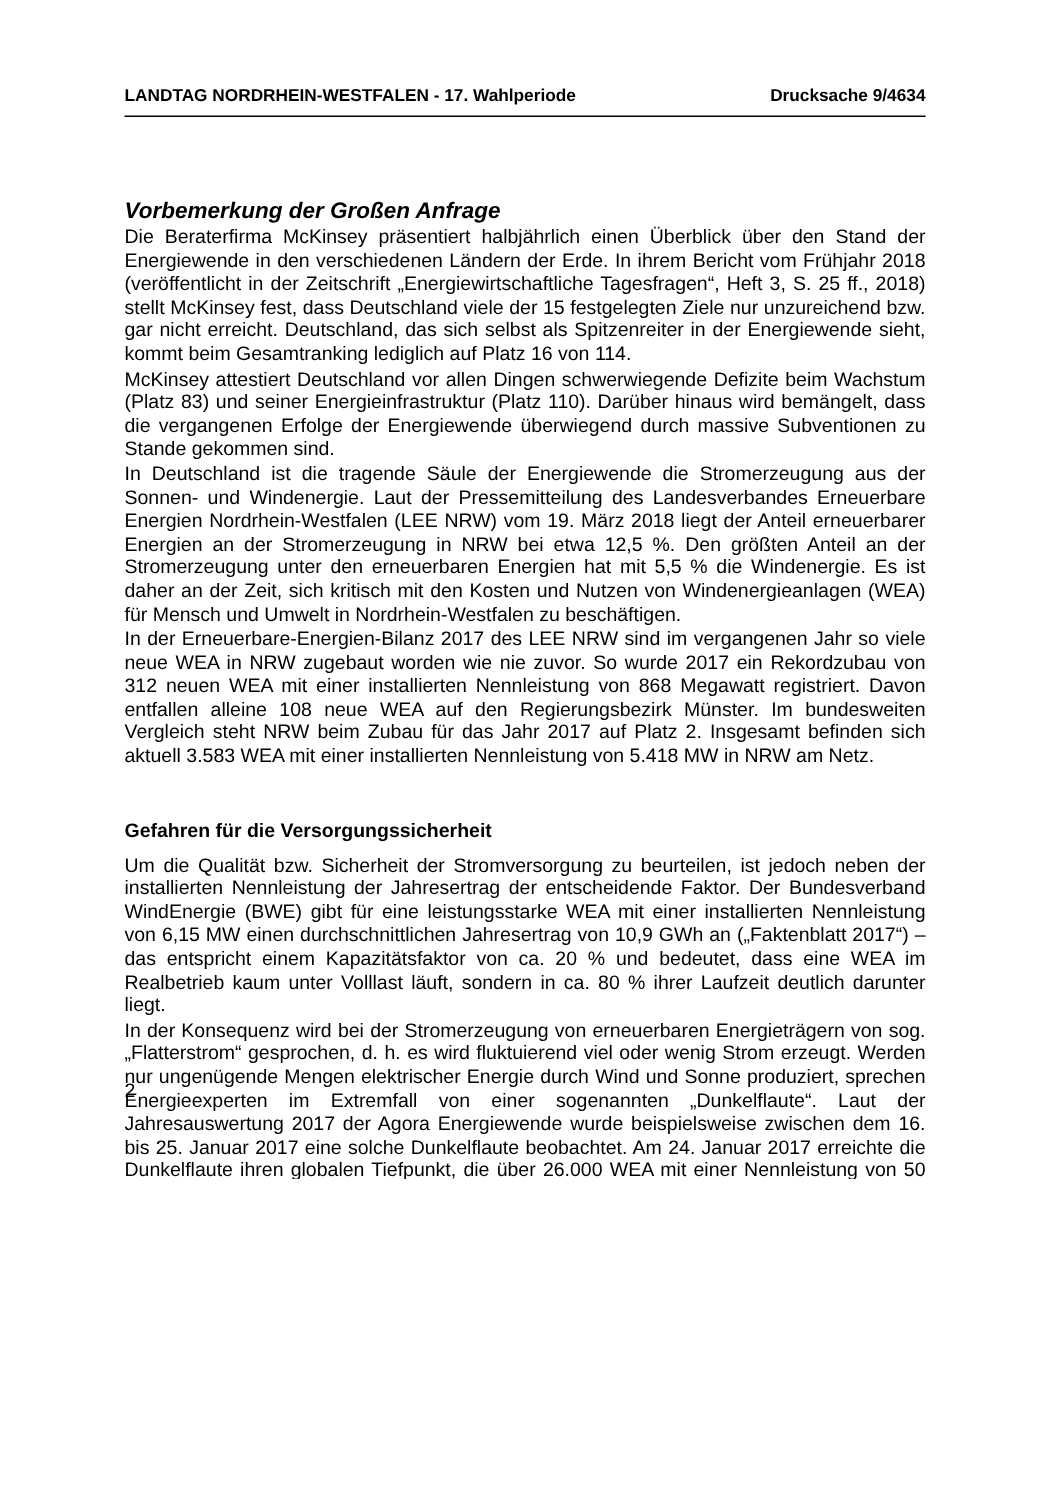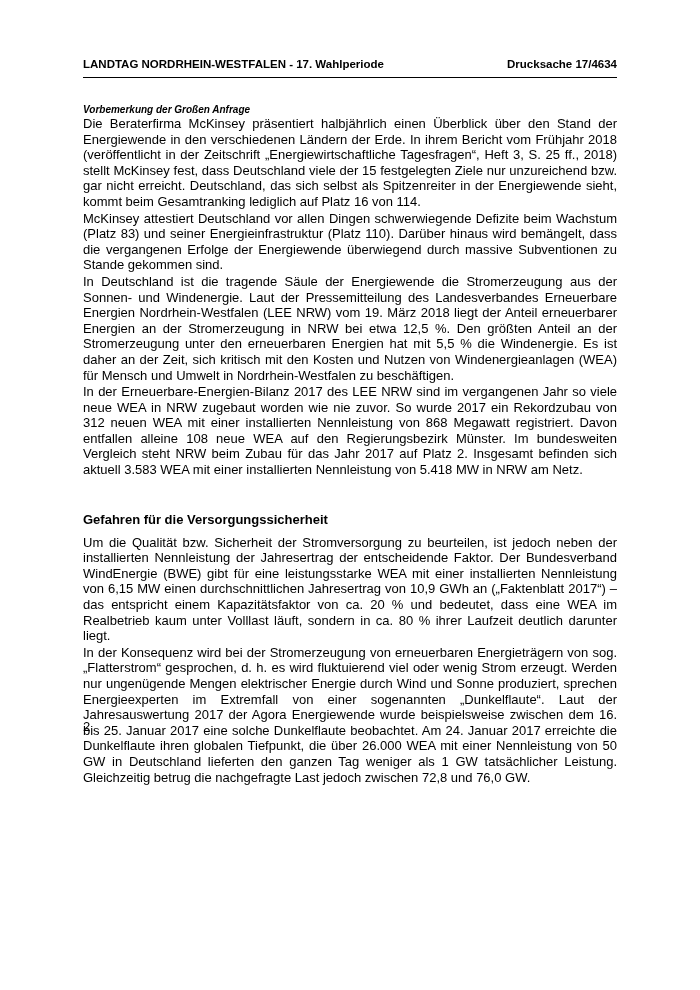--- a/index.html
+++ b/index.html
@@ -21,22 +21,22 @@
   .doc-header {
     display: flex;
     justify-content: space-between;
     align-items: flex-end;
     font-size: 11.5px;
     font-weight: bold;
     padding-bottom: 7px;
     border-bottom: 1.5px solid #000000;
   }
   .preface-title {
-    margin-top: 26px;
-    font-size: 10px;
+    margin-top: 54px;
+    font-size: 15px;
     font-weight: bold;
     font-style: italic;
   }
   .section-heading {
     margin-top: 26px;
     font-size: 13px;
     font-weight: bold;
   }
   .section-heading.first {
     margin-top: 36px;
@@ -60,21 +60,21 @@
     font-size: 13px;
   }
 </style>
 </head>
 <body>
 
 <div class="page">
 
   <div class="doc-header">
     <span>LANDTAG NORDRHEIN-WESTFALEN - 17. Wahlperiode</span>
-    <span>Drucksache 17/4634</span>
+    <span>Drucksache 9/4634</span>
   </div>
 
   <div class="preface-title">Vorbemerkung der Großen Anfrage</div>
 
 
   <div class="para">Die Beraterfirma McKinsey präsentiert halbjährlich einen Überblick über den Stand der Energiewende in den verschiedenen Ländern der Erde. In ihrem Bericht vom Frühjahr 2018 (veröffentlicht in der Zeitschrift „Energiewirtschaftliche Tagesfragen“, Heft 3, S. 25 ff., 2018) stellt McKinsey fest, dass Deutschland viele der 15 festgelegten Ziele nur unzureichend bzw. gar nicht erreicht. Deutschland, das sich selbst als Spitzenreiter in der Energiewende sieht, kommt beim Gesamtranking lediglich auf Platz 16 von 114.</div>
   <div class="para">McKinsey attestiert Deutschland vor allen Dingen schwerwiegende Defizite beim Wachstum (Platz 83) und seiner Energieinfrastruktur (Platz 110). Darüber hinaus wird bemängelt, dass die vergangenen Erfolge der Energiewende überwiegend durch massive Subventionen zu Stande gekommen sind.</div>
   <div class="para">In Deutschland ist die tragende Säule der Energiewende die Stromerzeugung aus der Sonnen- und Windenergie. Laut der Pressemitteilung des Landesverbandes Erneuerbare Energien Nordrhein-Westfalen (LEE NRW) vom 19. März 2018 liegt der Anteil erneuerbarer Energien an der Stromerzeugung in NRW bei etwa 12,5 %. Den größten Anteil an der Stromerzeugung unter den erneuerbaren Energien hat mit 5,5 % die Windenergie. Es ist daher an der Zeit, sich kritisch mit den Kosten und Nutzen von Windenergieanlagen (WEA) für Mensch und Umwelt in Nordrhein-Westfalen zu beschäftigen.</div>
   <div class="para">In der Erneuerbare-Energien-Bilanz 2017 des LEE NRW sind im vergangenen Jahr so viele neue WEA in NRW zugebaut worden wie nie zuvor. So wurde 2017 ein Rekordzubau von 312 neuen WEA mit einer installierten Nennleistung von 868 Megawatt registriert. Davon entfallen alleine 108 neue WEA auf den Regierungsbezirk Münster. Im bundesweiten Vergleich steht NRW beim Zubau für das Jahr 2017 auf Platz 2. Insgesamt befinden sich aktuell 3.583 WEA mit einer installierten Nennleistung von 5.418 MW in NRW am Netz.</div>
 

